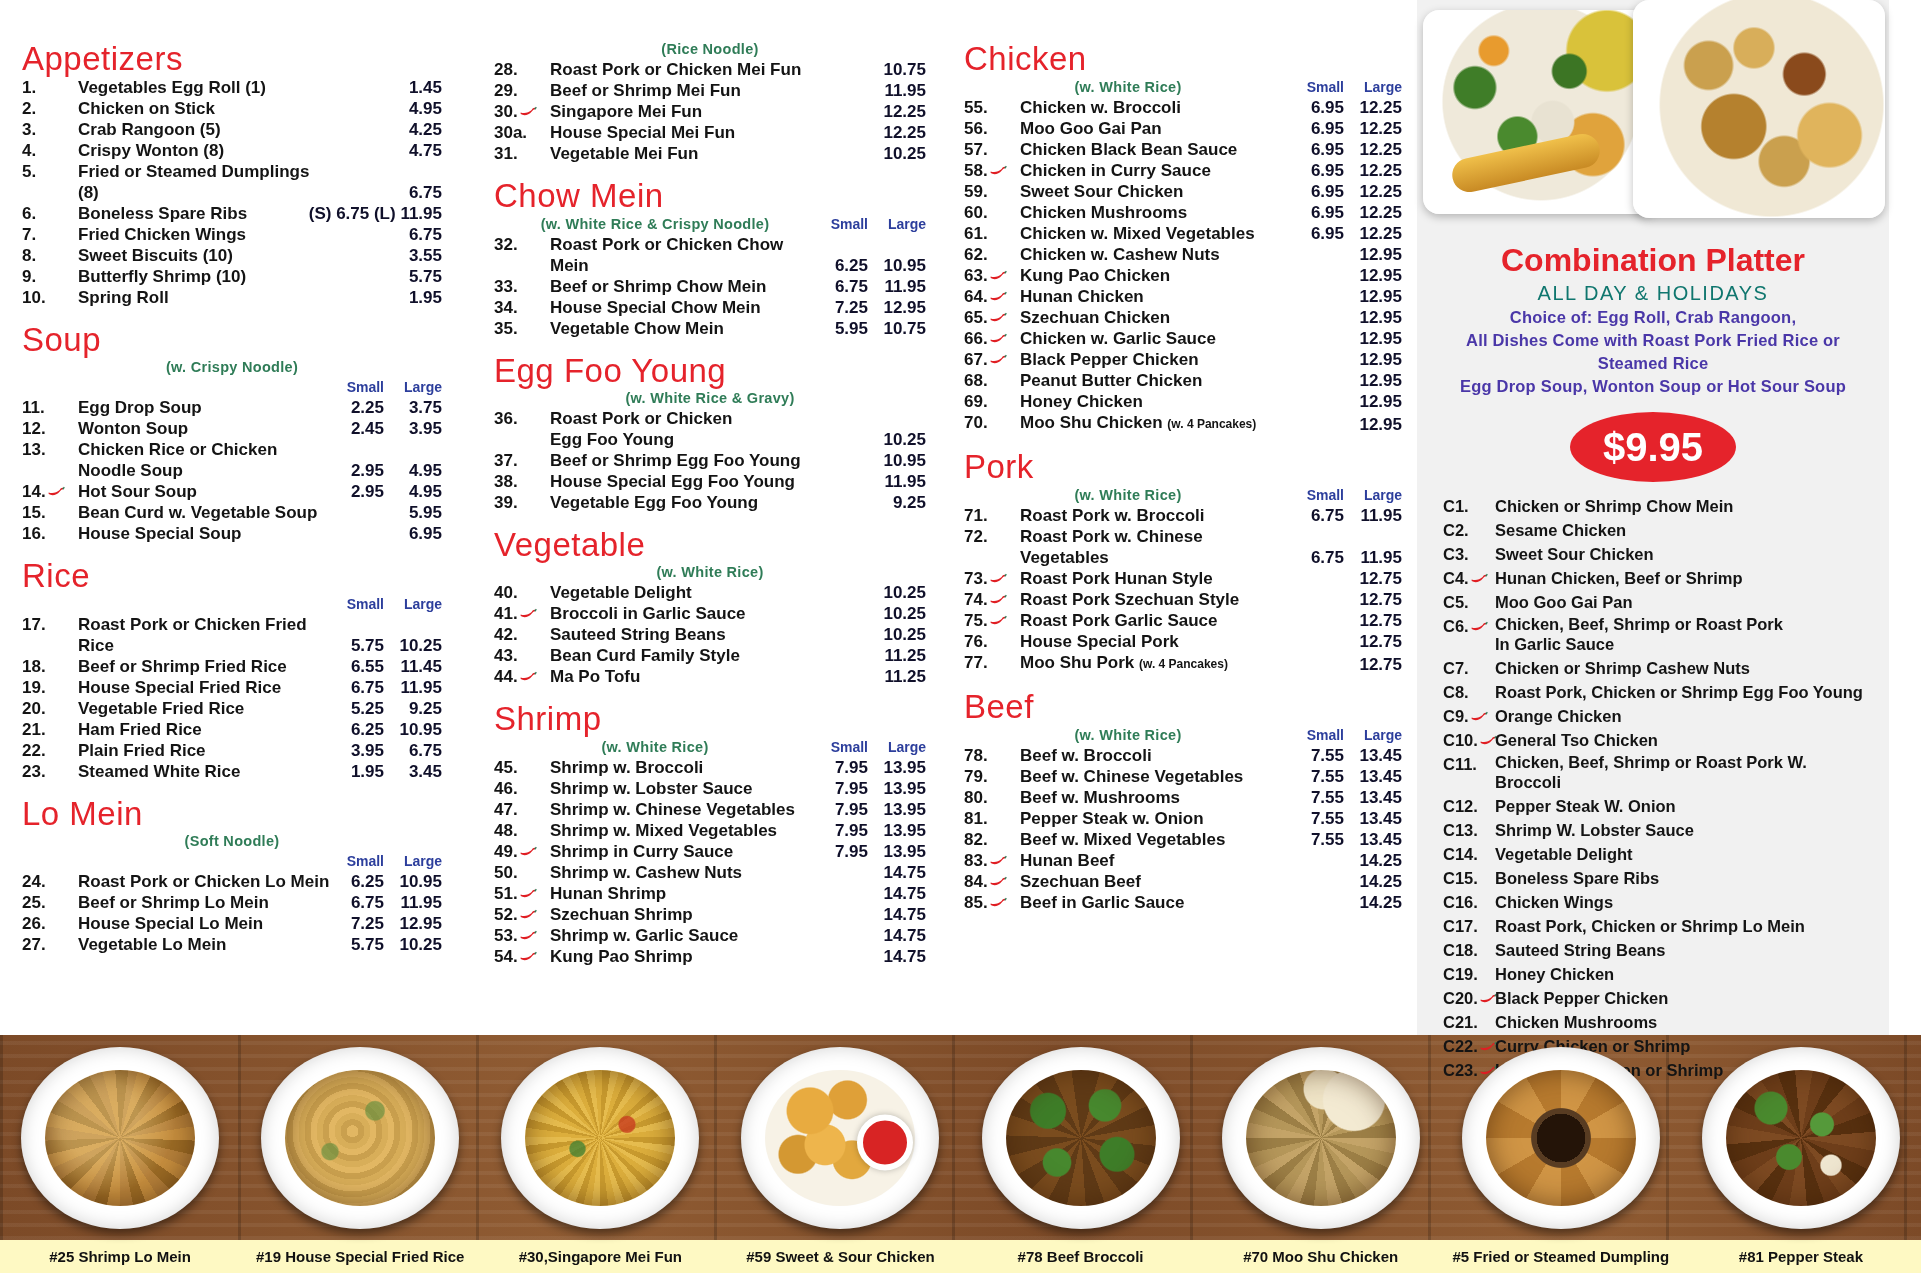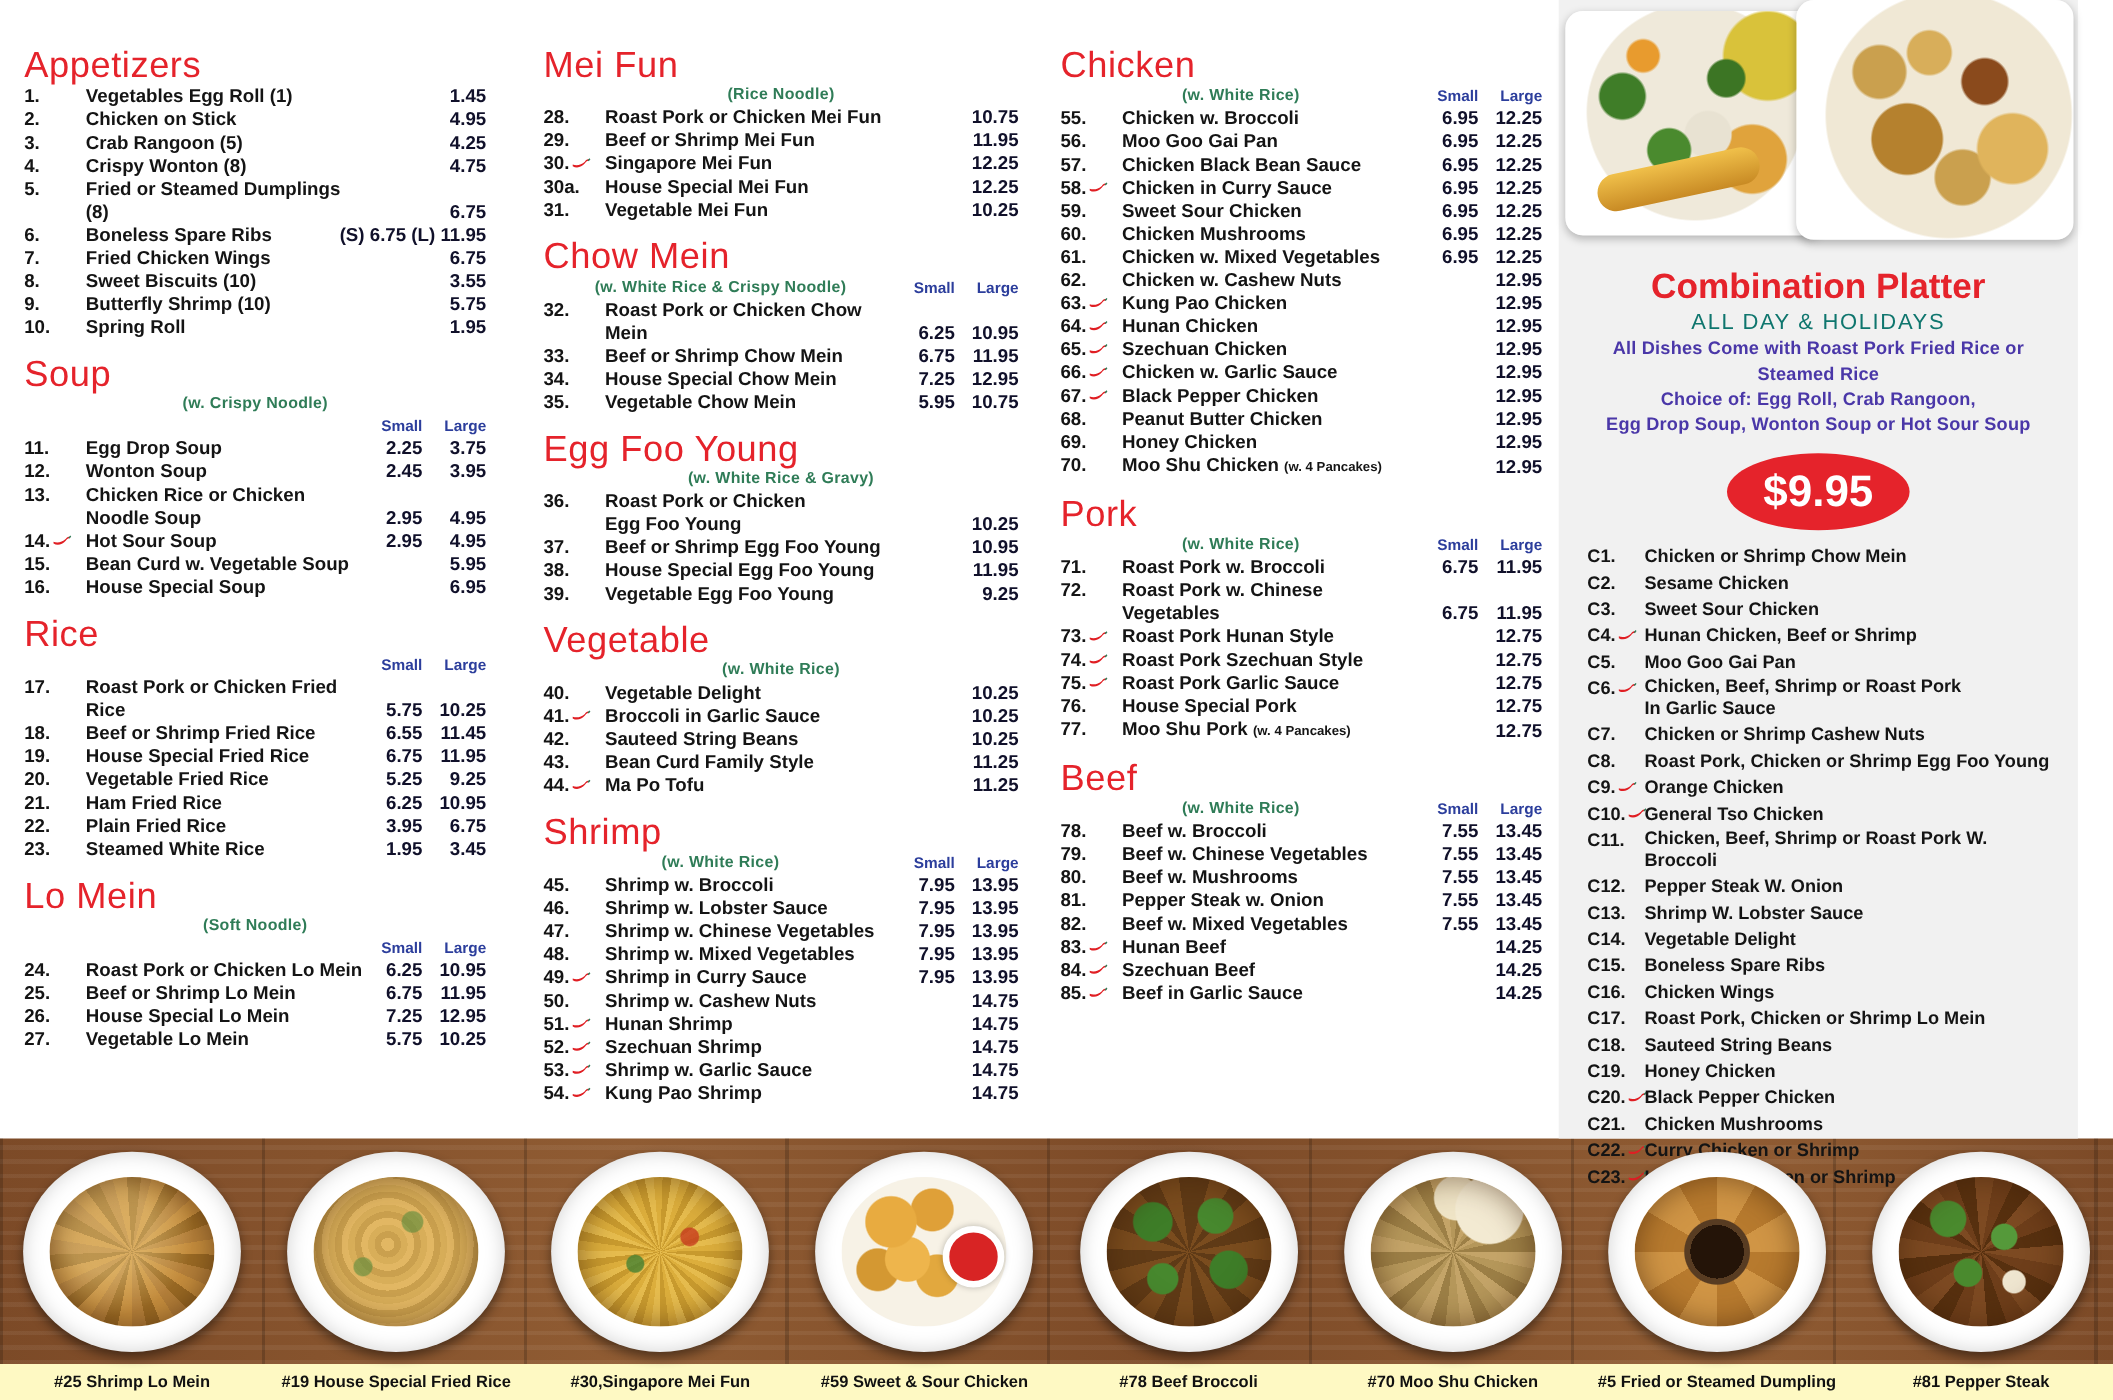--- a/index.html
+++ b/index.html
@@ -327,21 +327,20 @@
           <div class="item-row">
             <span class="item-num">27.</span>
             <span class="item-name">Vegetable Lo Mein</span>
             <span class="price psmall">5.75</span>
             <span class="price plarge">10.25</span>
           </div>
         </section>
       </div>
     <div class="menu-col col-2">
         <section class="menu-section">
-          <h2 class="sec-title">Mei Fun</h2>
           <div class="sec-note">(Rice Noodle)</div>
           <div class="item-row">
             <span class="item-num">28.</span>
             <span class="item-name">Roast Pork or Chicken Mei Fun</span>
             <span class="price psmall"></span>
             <span class="price plarge">10.75</span>
           </div>
           <div class="item-row">
             <span class="item-num">29.</span>
             <span class="item-name">Beef or Shrimp Mei Fun</span>
@@ -804,22 +803,22 @@
         </section>
       </div>
 
     <aside class="combo-col">
       <div class="combo-photos">
         <div class="photo photo-a"></div>
         <div class="photo photo-b"></div>
       </div>
       <h1 class="combo-title">Combination Platter</h1>
       <div class="combo-allday">ALL DAY &amp; HOLIDAYS</div>
+      <div class="combo-note">Choice of: Egg Roll, Crab Rangoon,</div>
       <div class="combo-note">All Dishes Come with Roast Pork Fried Rice or Steamed Rice</div>
-      <div class="combo-note">Choice of: Egg Roll, Crab Rangoon,</div>
       <div class="combo-note">Egg Drop Soup, Wonton Soup or Hot Sour Soup</div>
       <div class="combo-badge">$9.95</div>
       <div class="combo-items">
           <div class="combo-row">
             <span class="item-num">C1.</span>
             <span class="item-name">Chicken or Shrimp Chow Mein</span>
           </div>
           <div class="combo-row">
             <span class="item-num">C2.</span>
             <span class="item-name">Sesame Chicken</span>

